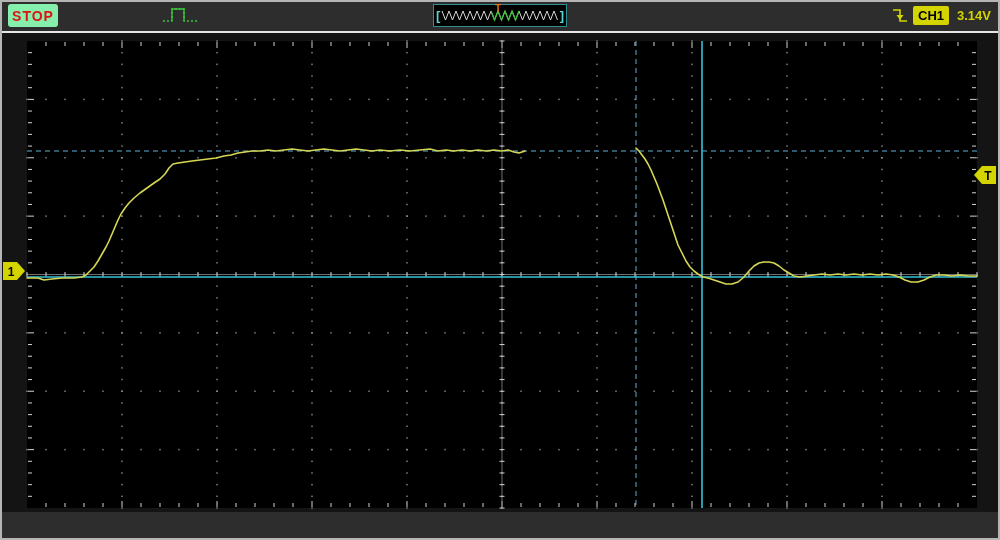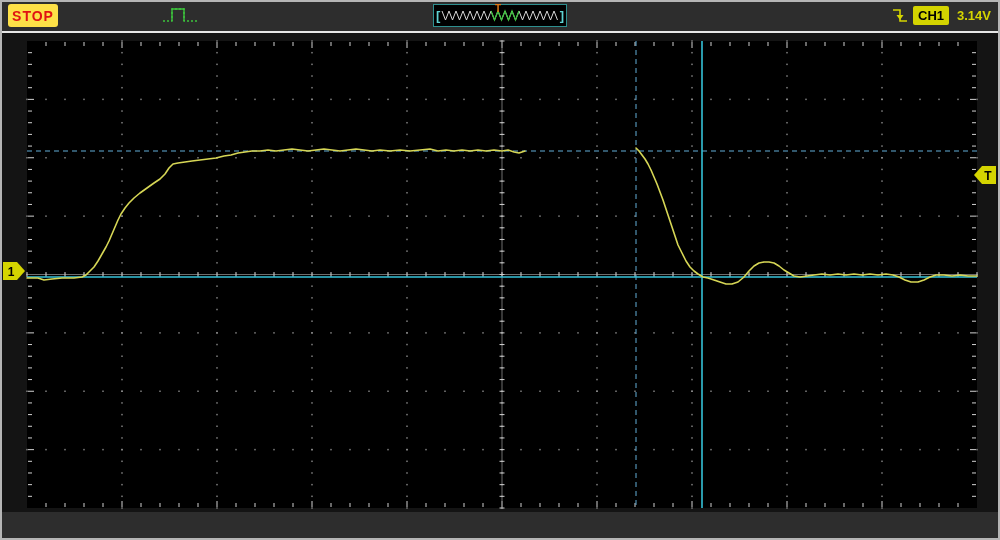--- a/index.html
+++ b/index.html
@@ -8,21 +8,21 @@
     font-family:"Liberation Sans", sans-serif;overflow:hidden;
     -webkit-font-smoothing:none;
   }
   .frame{position:absolute;inset:0;border:2px solid #b5b5b5;pointer-events:none;z-index:50;}
   .topbar{position:absolute;left:0;top:0;width:1000px;height:31px;background:#2d2d2d;z-index:10;}
   .separator{position:absolute;left:0;top:31px;width:1000px;height:2px;background:#e6e6e6;z-index:10;}
   .mainarea{position:absolute;left:0;top:33px;width:1000px;height:479px;background:#141414;z-index:1;}
   .bottombar{position:absolute;left:0;top:512px;width:1000px;height:28px;background:#2d2d2d;z-index:10;}
   #scope-svg{position:absolute;left:0;top:0;z-index:5;}
   .badge{
-    position:absolute;background:#fde047;border-radius:3px;display:flex;align-items:center;
+    position:absolute;background:#86efac;border-radius:3px;display:flex;align-items:center;
     justify-content:center;font-weight:bold;text-align:center;
   }
   .stop-badge{left:8px;top:4px;width:50px;height:23px;color:#e01212;font-size:14px;letter-spacing:1px;}
   .pulse-icon{position:absolute;left:160px;top:4px;}
   .preview{
     position:absolute;left:433px;top:4px;width:134px;height:23px;background:#000;
     border:1px solid #2e8f8f;box-sizing:border-box;
   }
   .preview .bracket{position:absolute;top:2px;color:#5fd3d3;font-size:13px;font-weight:bold;line-height:17px;}
   .preview .bracket.l{left:2px;}

